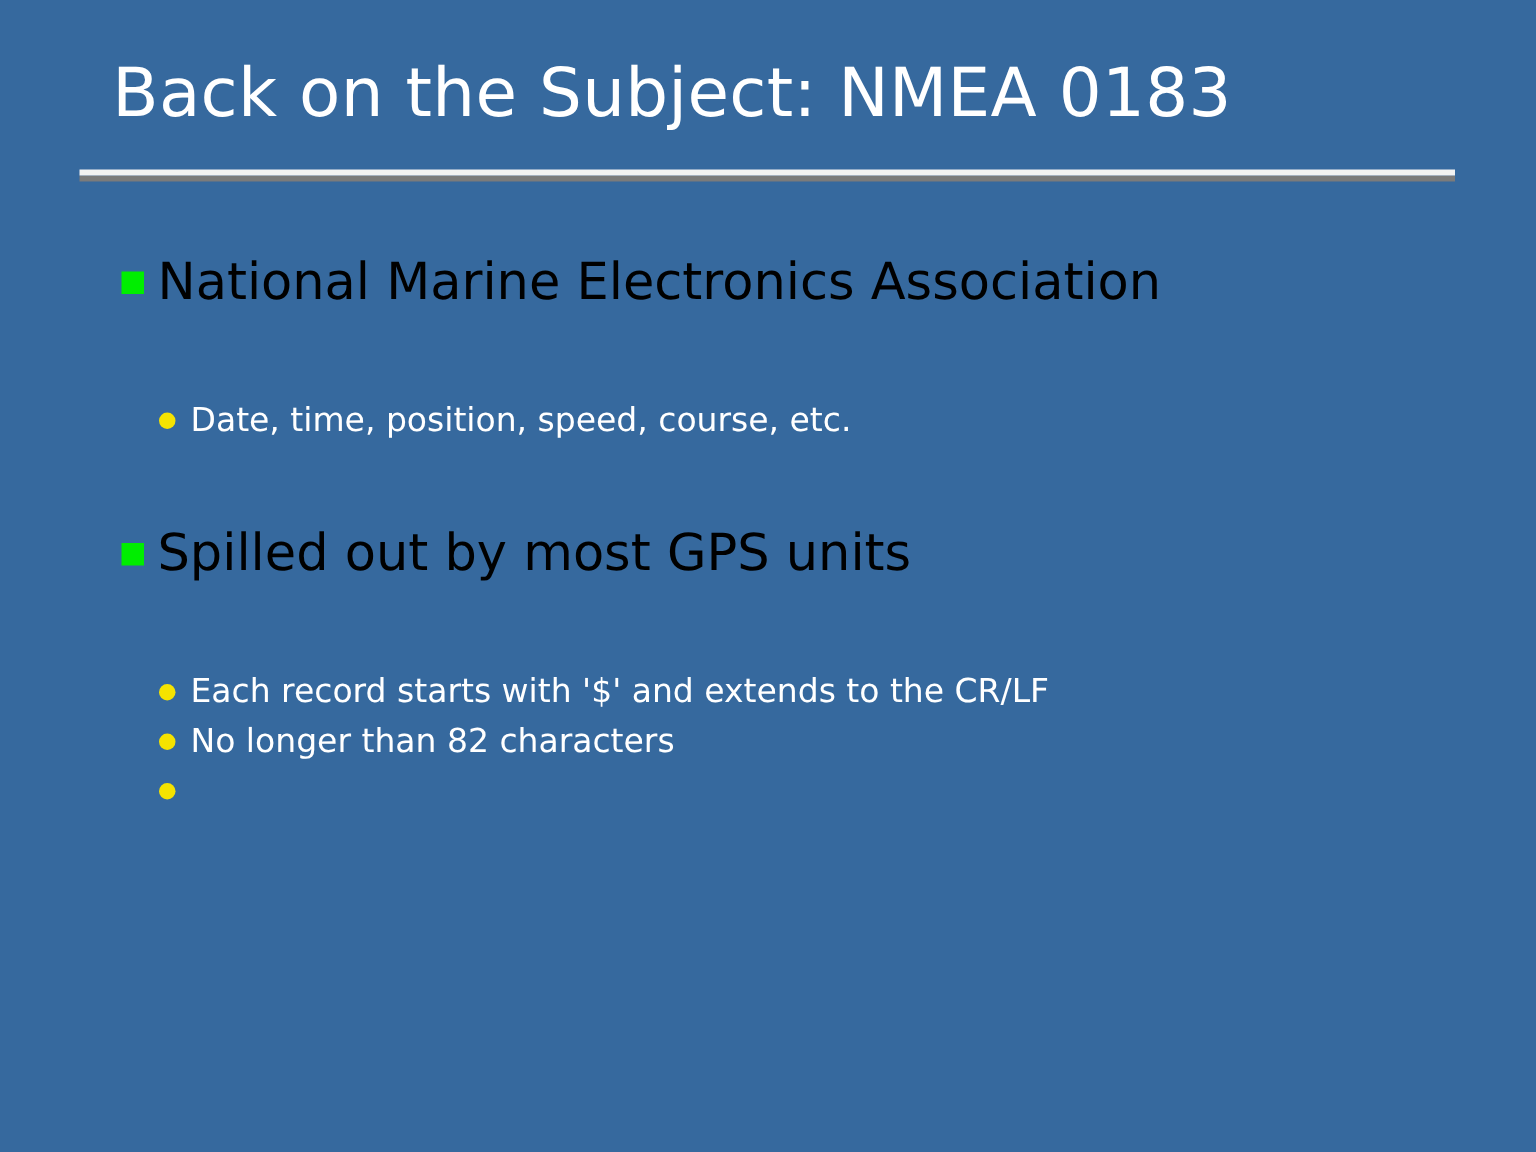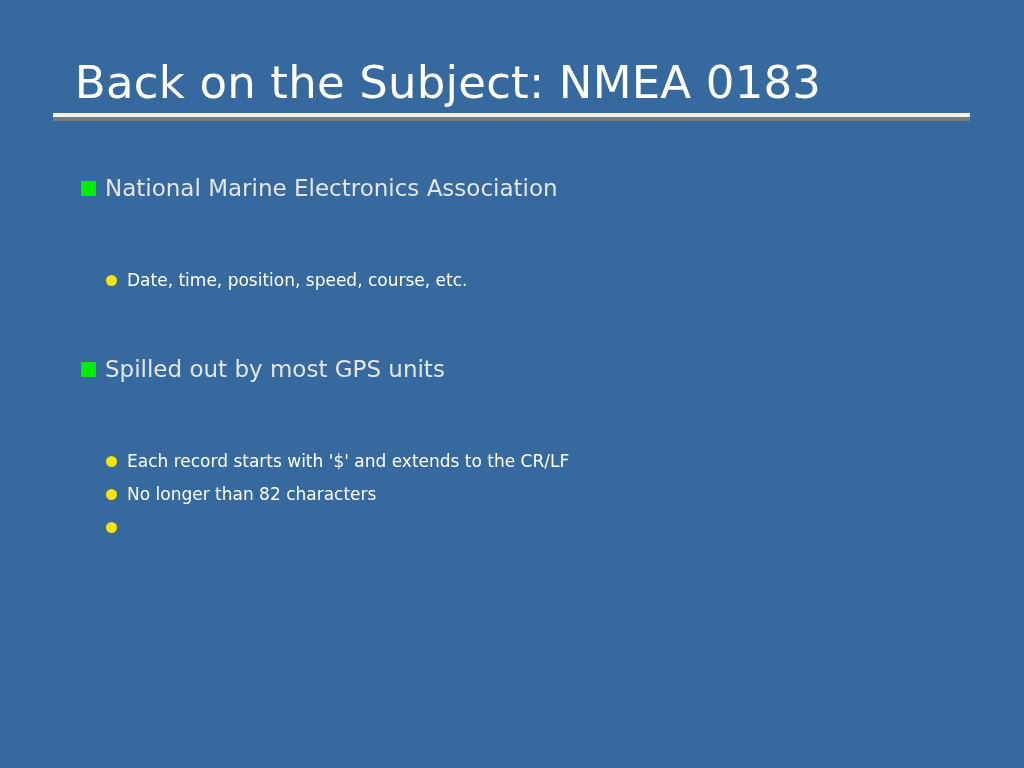--- a/index.html
+++ b/index.html
@@ -19,21 +19,21 @@
     width: 1024px;
     height: 768px;
     background: #36699e;
     box-sizing: border-box;
   }
 
   
   .title-block {
     position: absolute;
     left: 0;
-    top: 57px;
+    top: 36px;
     width: 896px;
     text-align: center;
   }
 
   .slide-title {
     display: block;
     color: #ffffff;
     font-size: 45px;
     line-height: 52px;
     font-weight: 400;
@@ -75,22 +75,22 @@
     position: absolute;
     left: 81px;
     top: 13px;
     width: 15px;
     height: 15px;
     background: #00ee00;
   }
 
   .lvl1 .bullet-text {
     display: block;
-    color: #e5e5e5;
-    font-size: 23px;
+    color: #000000;
+    font-size: 34px;
     line-height: 40px;
     white-space: nowrap;
   }
 
   .lvl2 {
     position: relative;
     padding-left: 127px;
     min-height: 33px;
   }
 
@@ -100,21 +100,21 @@
     top: 11px;
     width: 11px;
     height: 11px;
     border-radius: 50%;
     background: #f5e300;
   }
 
   .lvl2 .bullet-text {
     display: block;
     color: #ffffff;
-    font-size: 17px;
+    font-size: 22px;
     line-height: 33px;
     white-space: nowrap;
   }
 
   
   .gap-lg { height: 52px; }
 </style>
 </head>
 <body>
 

